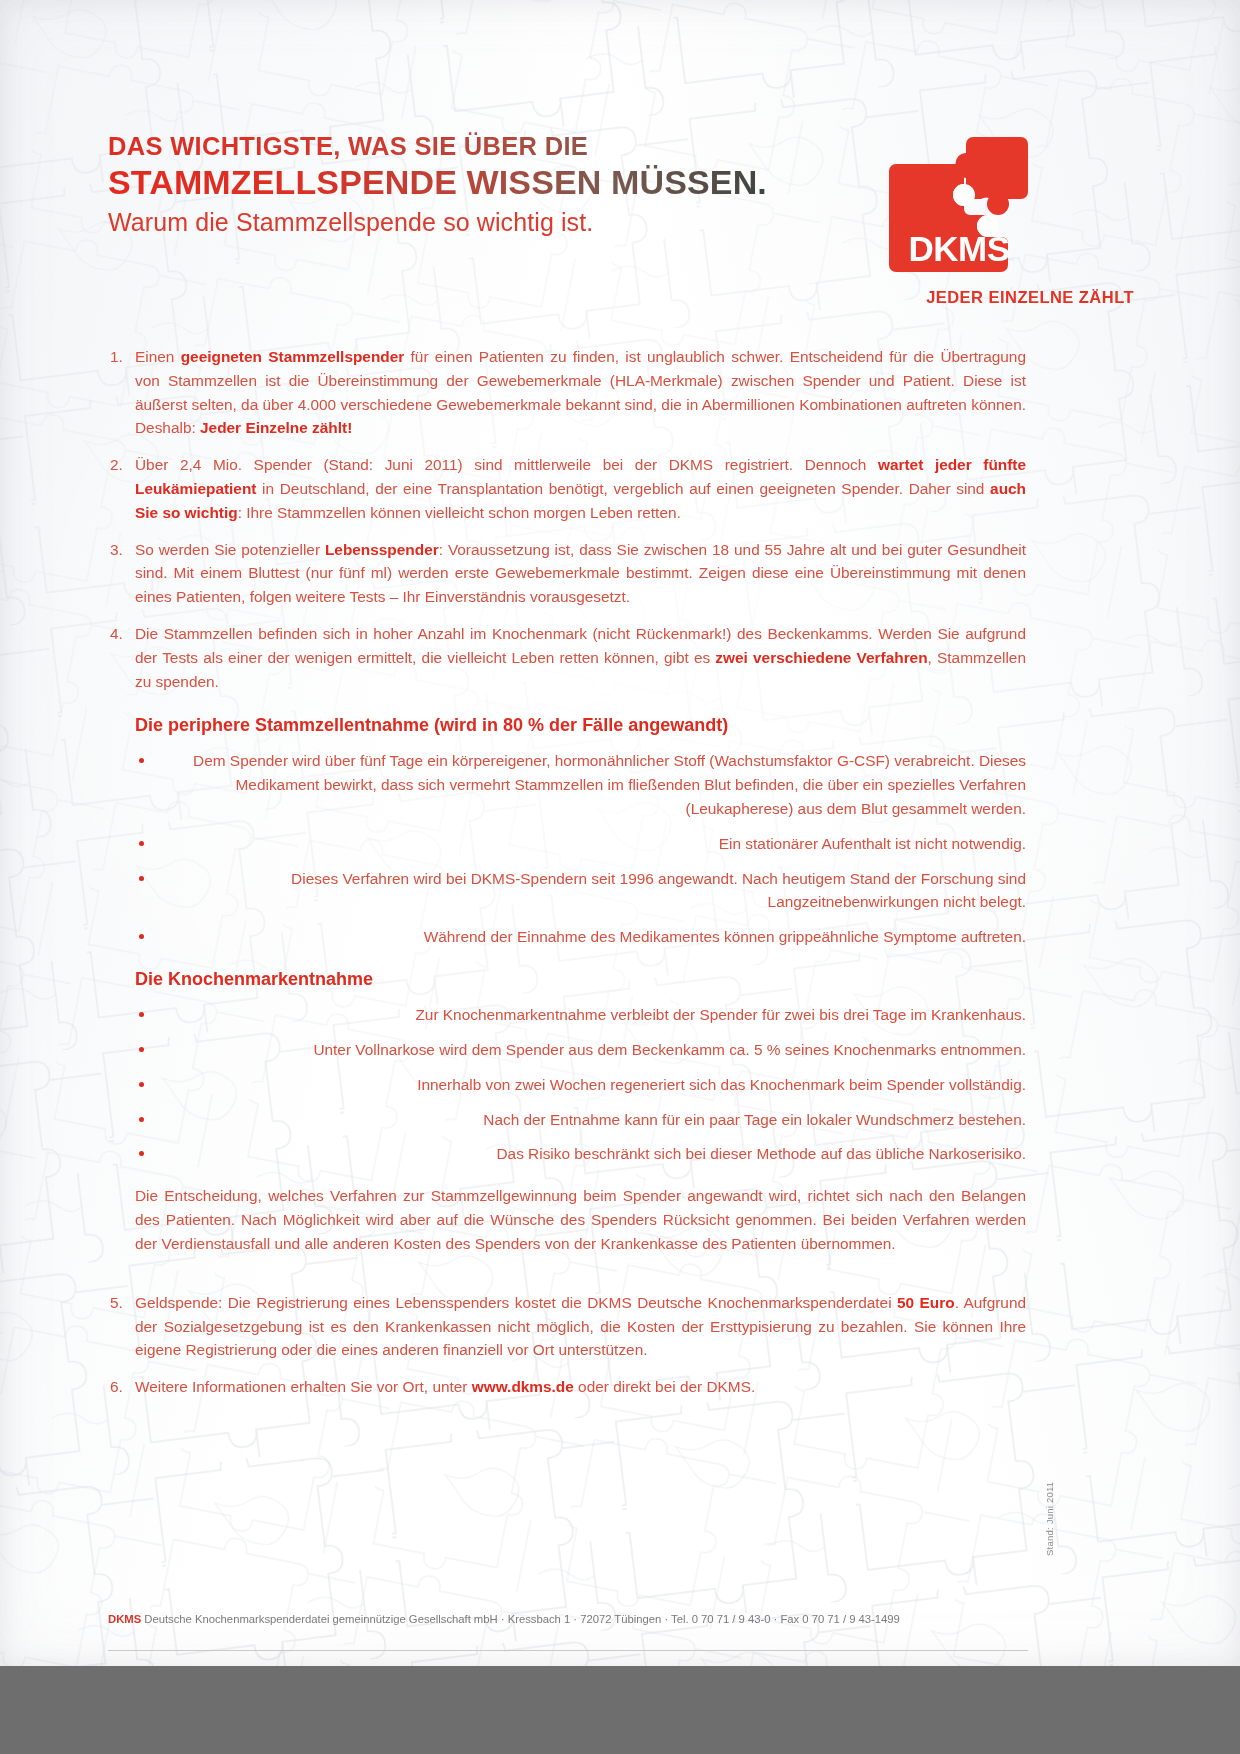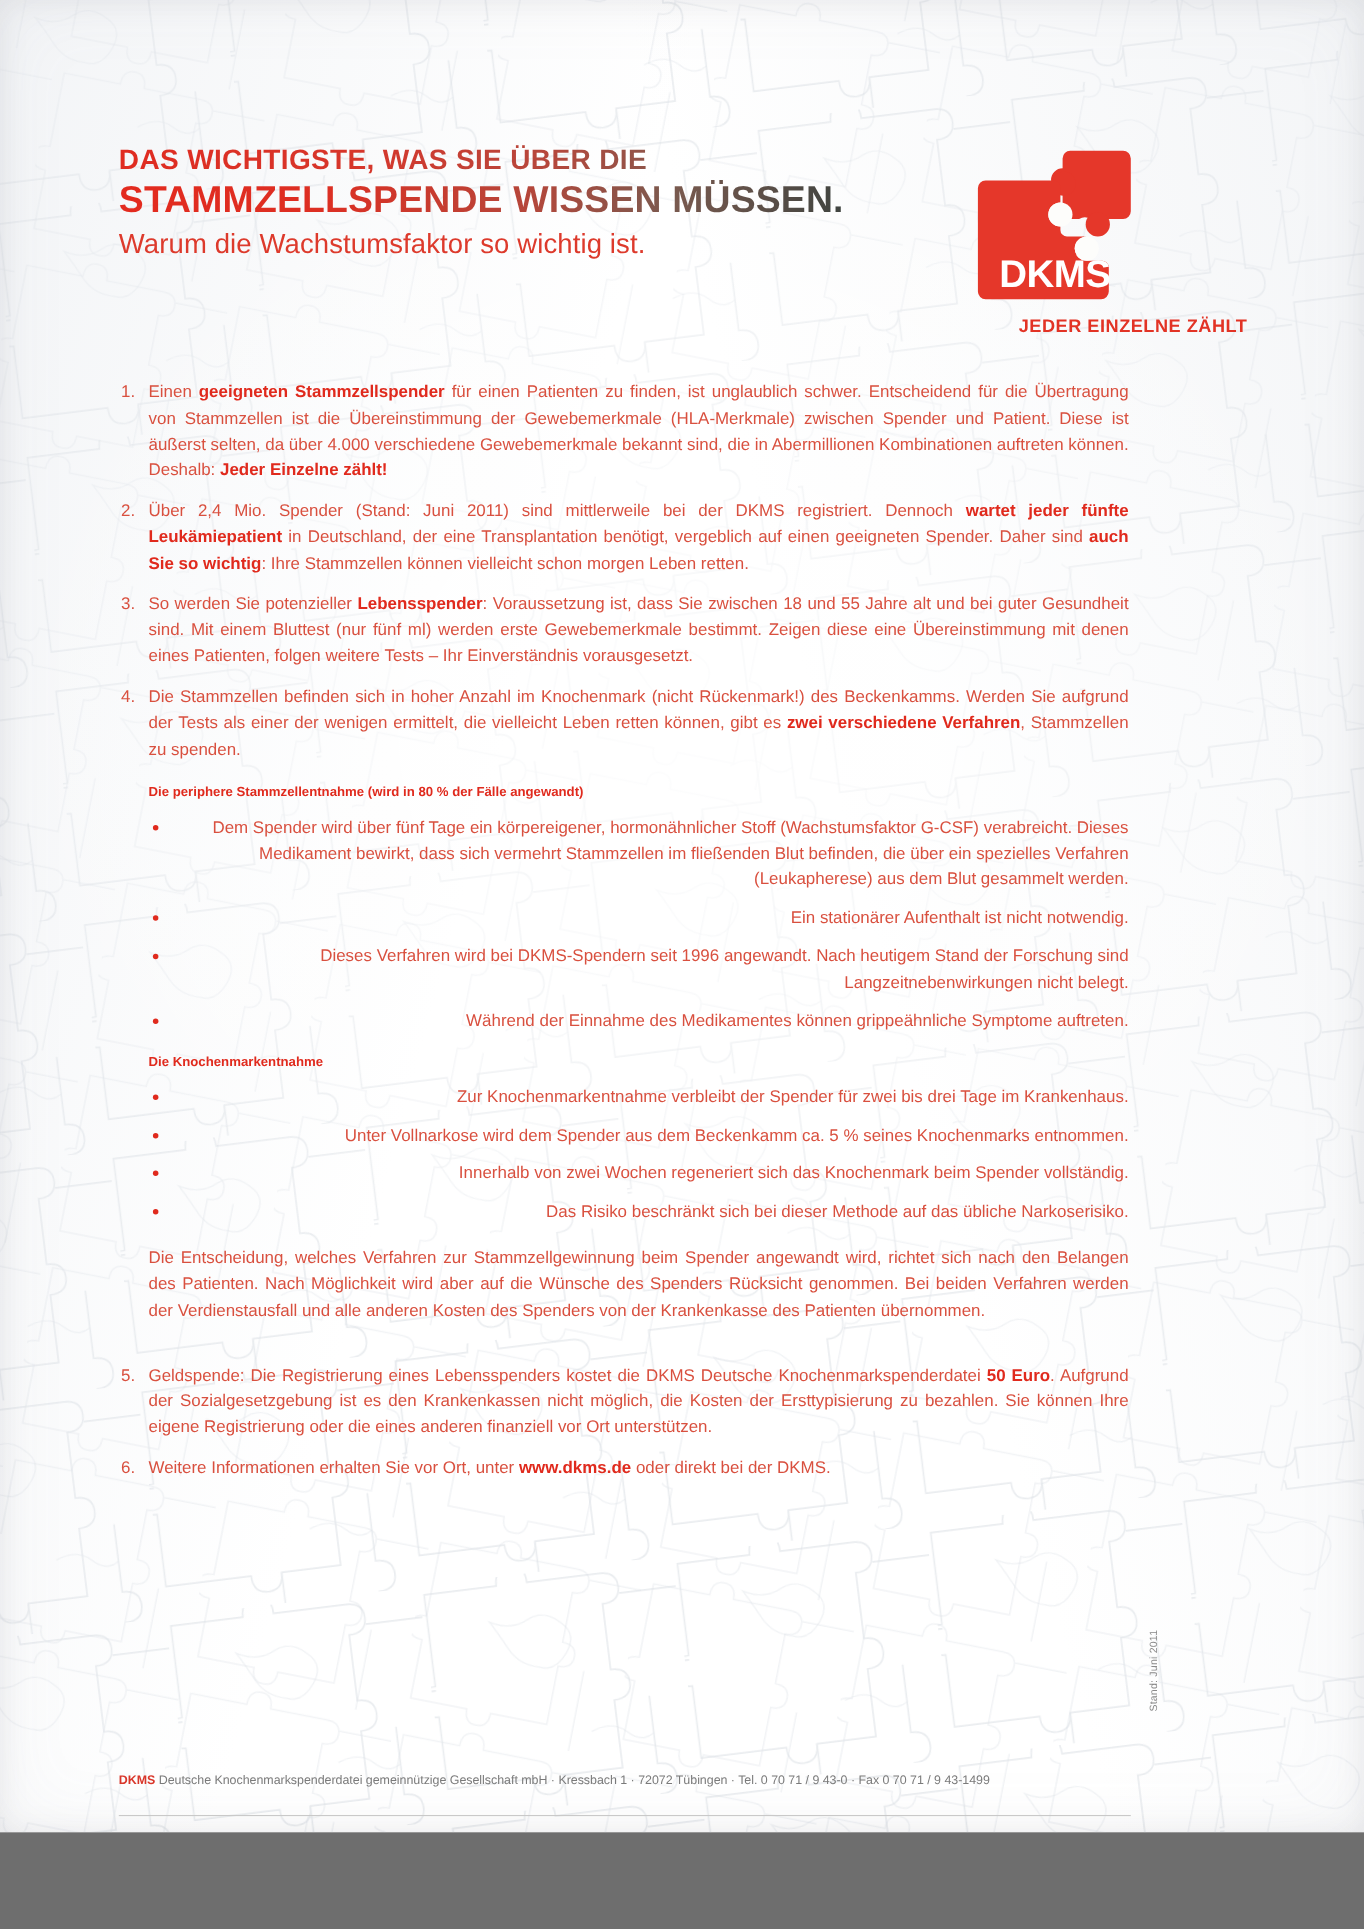--- a/index.html
+++ b/index.html
@@ -136,21 +136,21 @@
     font-size: 15.4px;
     line-height: 1.545;
     text-align: justify;
     color: #d9503f;
     margin: 0;
   }
   .para.nojust { text-align: left; }
   b, .bold { font-weight: bold; color: #e02a1d; }
 
   .sub-head {
-    font-size: 12px;
+    font-size: 18px;
     font-weight: bold;
     color: #e02a1d;
     margin: 19px 0 11px 0;
     line-height: 1.45;
   }
   .sub-head.tight { margin-top: 17px; }
 
   ul.bullets {
     list-style: none;
     margin: 0 0 0 0;
@@ -254,21 +254,21 @@
   <div class="paper-tint"></div>
   <div class="edge-shade"></div>
 
   <div class="content">
 
     <div class="header">
 
       <div class="head-text">
         <div class="h-line1">DAS WICHTIGSTE, WAS SIE ÜBER DIE</div>
         <div class="h-line2">STAMMZELLSPENDE WISSEN MÜSSEN.</div>
-        <div class="h-line3">Warum die Wachstumsfaktor so wichtig ist.</div>
+        <div class="h-line3">Warum die Stammzellspende so wichtig ist.</div>
       </div>
 
       <div class="logo-wrap">
         <svg class="logo-svg" width="152" height="146" viewBox="0 0 152 146">
           <g fill="#e5372a">
 
             <path d="M91 5 h48 a7 7 0 0 1 7 7 v48 a7 7 0 0 1 -7 7 h-19
                      a10.5 10.5 0 0 0 -10.5 0 a10.5 10.5 0 0 0 -10.5 0
                      h-8 a7 7 0 0 1 -7 -7 v-18
                      a10.5 10.5 0 0 1 0 -21 v-9 a7 7 0 0 1 7 -7 z"></path>
@@ -324,20 +324,21 @@
             <li>Ein stationärer Aufenthalt ist nicht notwendig.</li>
             <li>Dieses Verfahren wird bei DKMS-Spendern seit 1996 angewandt. Nach heutigem Stand der Forschung sind Langzeitnebenwirkungen nicht belegt.</li>
             <li>Während der Einnahme des Medikamentes können grippeähnliche Symptome auftreten.</li>
           </ul>
 
           <div class="sub-head tight">Die Knochenmarkentnahme</div>
           <ul class="bullets">
             <li>Zur Knochenmarkentnahme verbleibt der Spender für zwei bis drei Tage im Krankenhaus.</li>
             <li>Unter Vollnarkose wird dem Spender aus dem Beckenkamm ca. 5 % seines Knochenmarks entnommen.</li>
             <li>Innerhalb von zwei Wochen regeneriert sich das Knochenmark beim Spender vollständig.</li>
+            <li>Nach der Entnahme kann für ein paar Tage ein lokaler Wundschmerz bestehen.</li>
             <li>Das Risiko beschränkt sich bei dieser Methode auf das übliche Narkoserisiko.</li>
           </ul>
 
           <p class="closing-para">Die Entscheidung, welches Verfahren zur Stammzellgewinnung beim Spender angewandt wird, richtet sich nach den Belangen des Patienten. Nach Möglichkeit wird aber auf die Wünsche des Spenders Rücksicht genommen. Bei beiden Verfahren werden der Verdienstausfall und alle anderen Kosten des Spenders von der Krankenkasse des Patienten übernommen.</p>
         </div>
       </div>
 
       <div class="num-item" style="margin-top:20px;">
         <div class="num">5.</div>
         <div class="num-body">

